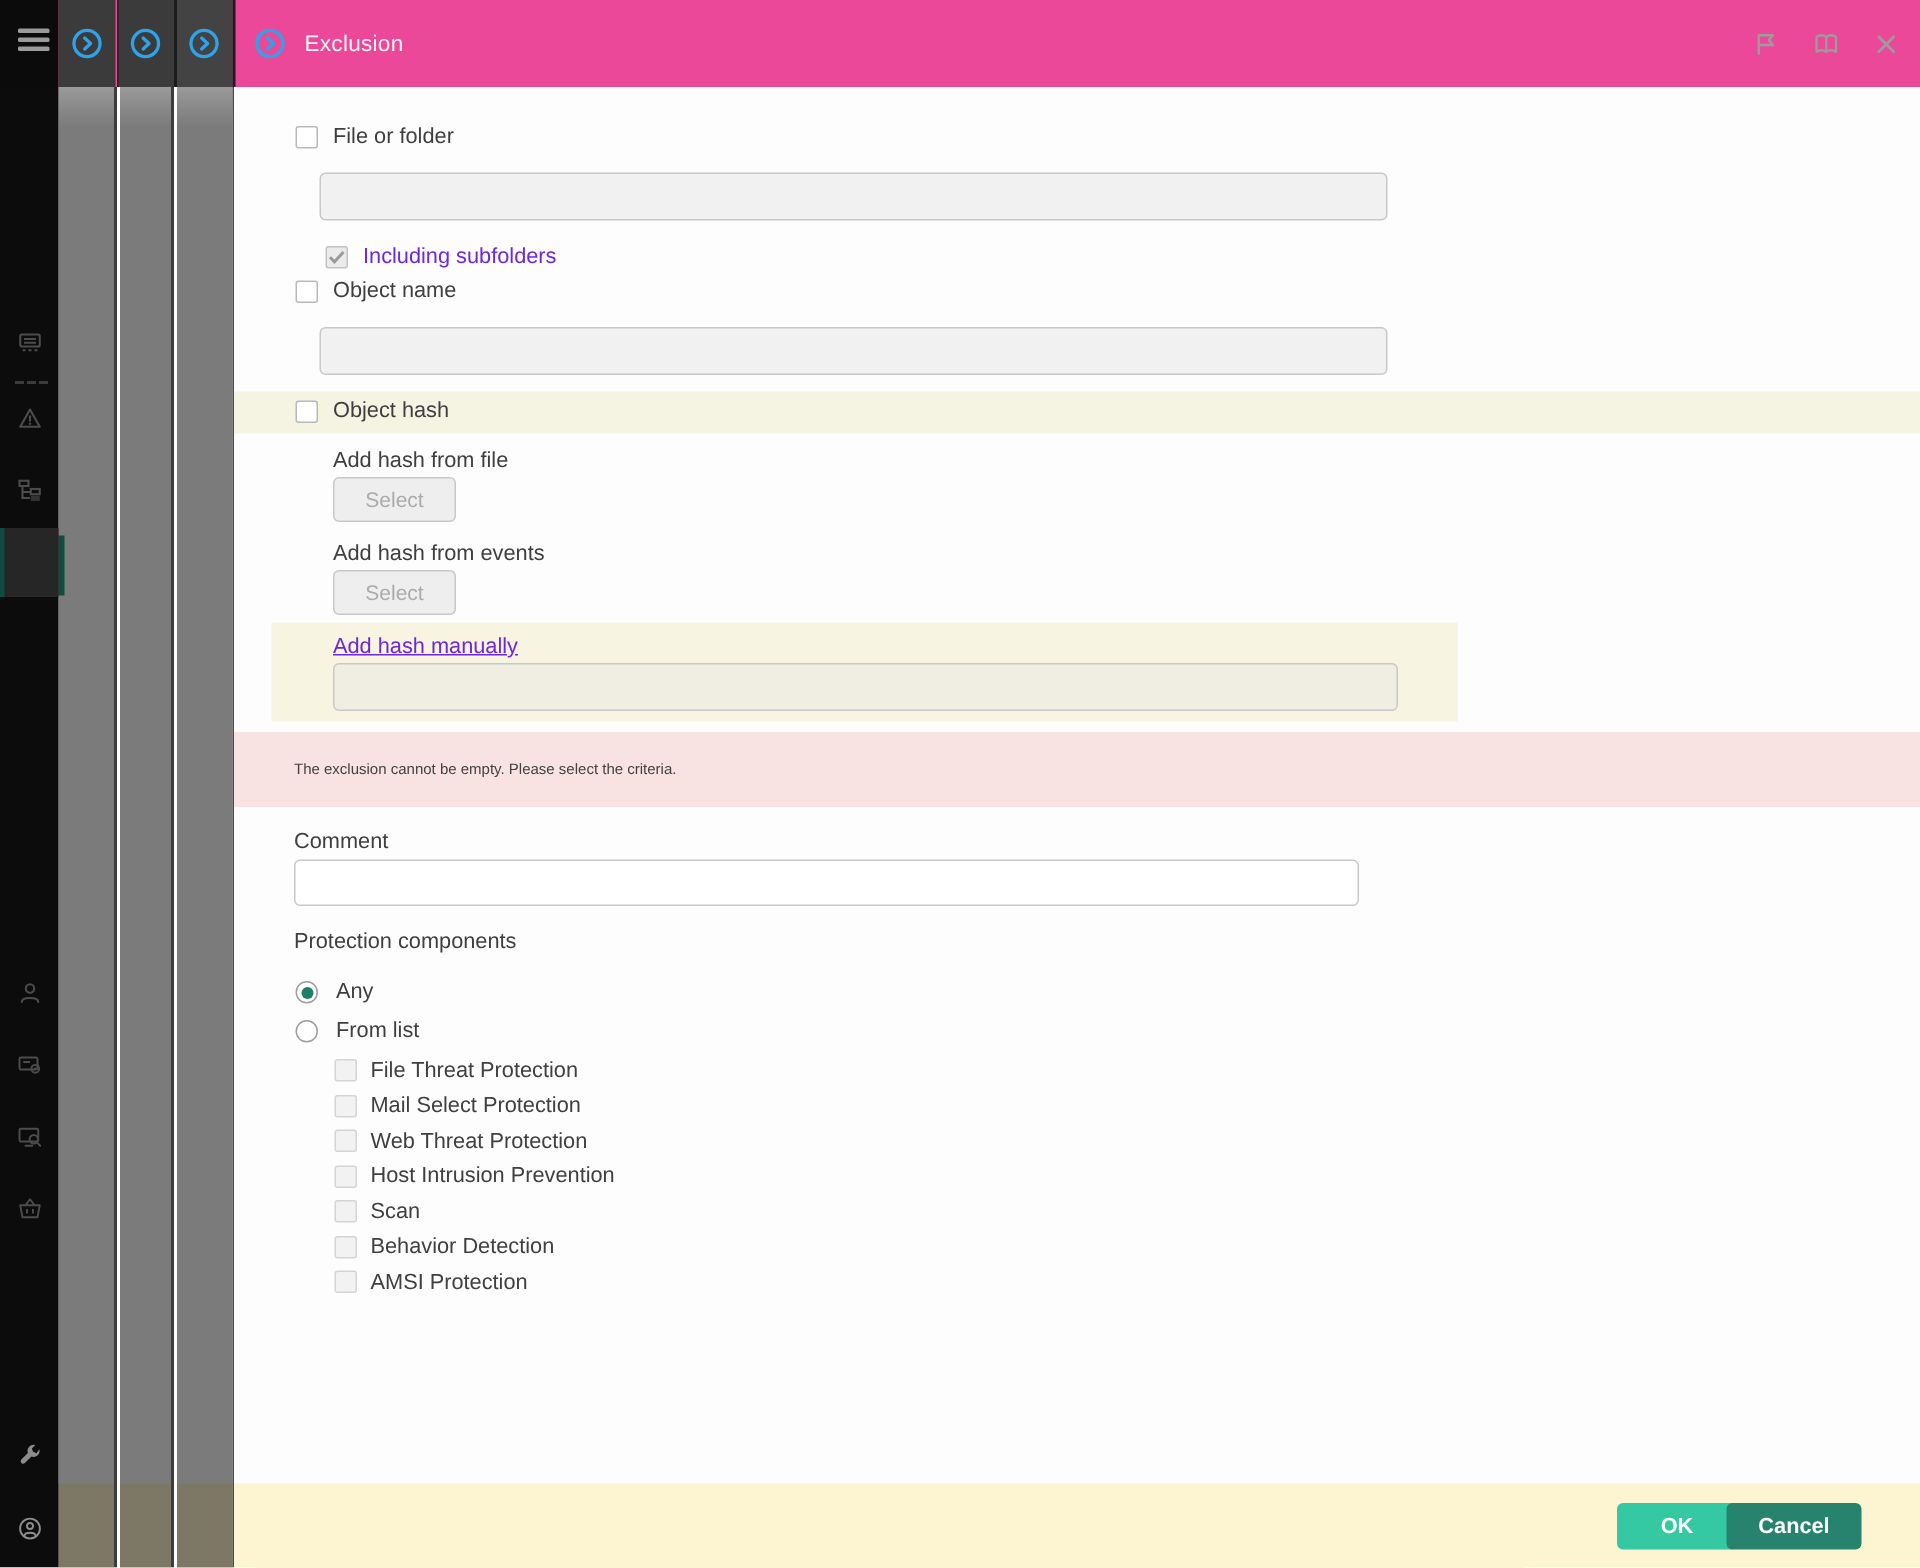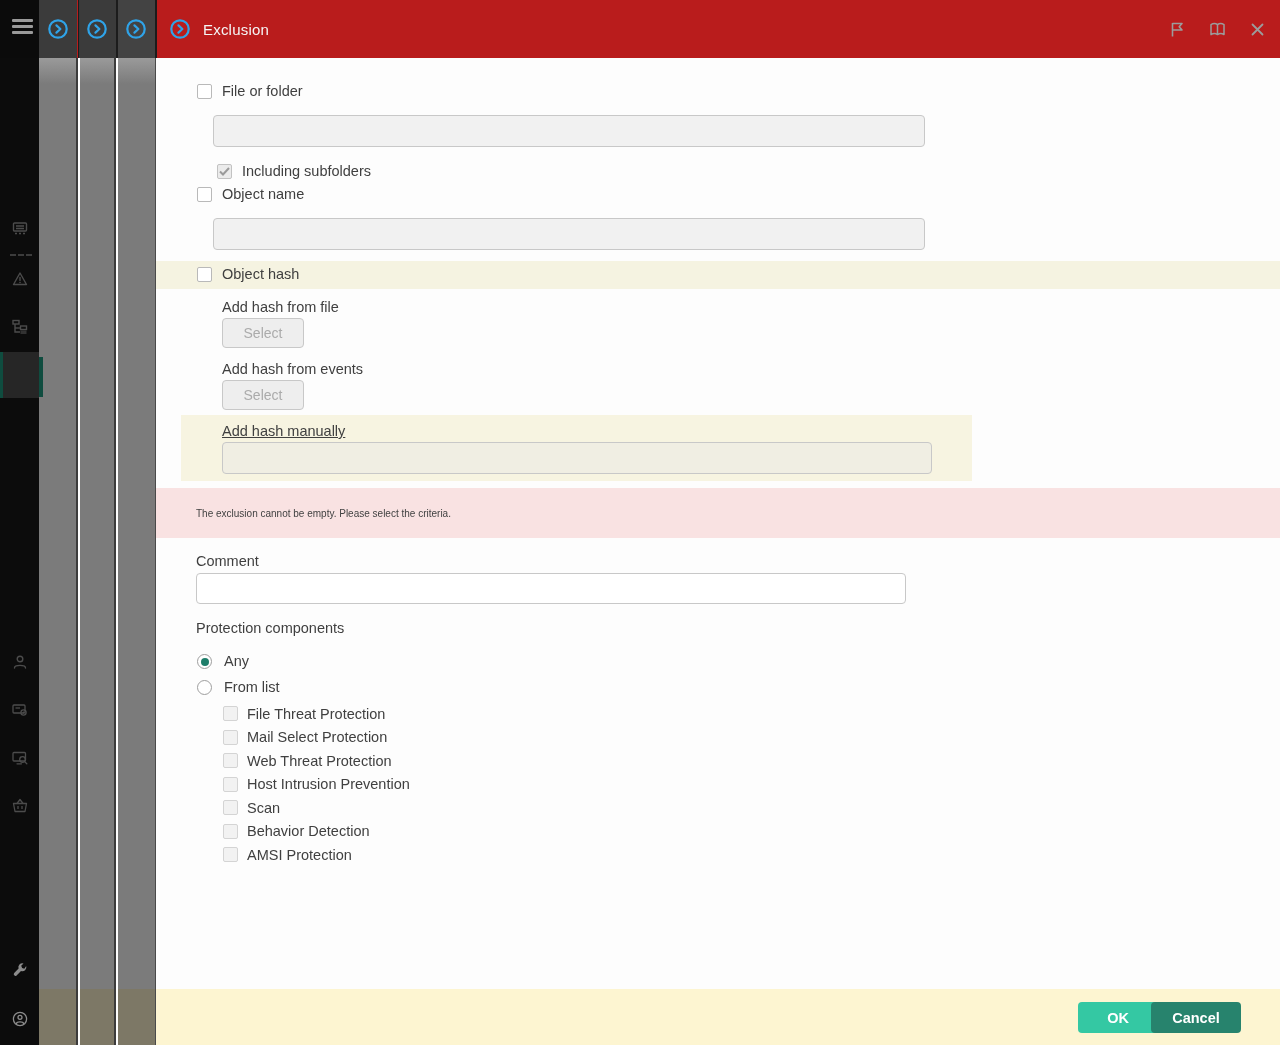--- a/index.html
+++ b/index.html
@@ -1,21 +1,21 @@
 <!DOCTYPE html>
 <html><head>
 <meta charset="utf-8">
 <style>
   * { box-sizing: border-box; margin: 0; padding: 0; }
   html,body { width:1280px; height:1045px; }
   body { font-family:"Liberation Sans", sans-serif; overflow:hidden; background:#fdfdfd; }
   .app { position:relative; width:1280px; height:1045px; background:#fdfdfd; overflow:hidden; }
 
   
-  .topbar { position:absolute; left:0; top:0; width:1280px; height:58px; background:#b91c1c; z-index:30; }
+  .topbar { position:absolute; left:0; top:0; width:1280px; height:58px; background:#ec4899; z-index:30; }
   .topbar-corner { position:absolute; left:0; top:0; width:39px; height:58px; background:#0b0b0b; }
   .hamburger { position:absolute; left:12px; top:19px; width:21px; height:16px; cursor:pointer; }
   .hamburger span { display:block; height:2.5px; background:#9a9a9a; margin-bottom:3.7px; border-radius:1px; }
   .tab { position:absolute; top:0; width:38px; height:58px; background:#3b3b3b; display:flex; align-items:center; justify-content:center; }
   .tab.t1 { left:39px; } .tab.t2 { left:78px; } .tab.t3 { left:117px; background:#434343; }
   .tab-sep { position:absolute; top:0; width:1.5px; height:58px; background:#1c1c1c; }
   .play-circle { width:22px; height:22px; }
   .active-tab { position:absolute; left:156px; top:0; height:58px; display:flex; align-items:center; gap:12px; padding-left:13px; }
   .win-title { color:#f5f5f5; font-size:15px; letter-spacing:.2px; }
   .topbar-actions { position:absolute; right:14px; top:0; height:58px; display:flex; align-items:center; gap:23px; }
@@ -33,21 +33,21 @@
   .strip.s1 { left:39px;  width:38.5px; border-right:2px solid #3c3c3c; }
   .strip.s2 { left:79.5px; width:36px; border-right:2px solid #3c3c3c; }
   .strip.s3 { left:117.5px; width:38.5px; border-right:1px solid #4a4a4a; }
   .strip-footer { position:absolute; left:0; bottom:0; width:100%; height:56px; background:#7d7866; }
   .strip-teal-mark { position:absolute; left:0; top:299px; width:4px; height:40px; background:#0f4c3f; }
 
   
   .dialog { position:absolute; left:156px; top:58px; width:1124px; height:987px; background:#fdfdfd; z-index:10; }
 
   .lbl { position:absolute; font-size:14.5px; color:#3f3f3f; white-space:nowrap; }
-  .lbl.dim { color:#404040;text-align:right; }
+  .lbl.dim { color:#6d28d9;text-align:right; }
 
   .cb { position:absolute; width:15px; height:15px; border:1px solid #b9b9b9; border-radius:2px; background:#fff; cursor:pointer; }
   .cb.checked { background:#ebebeb; border-color:#c2c2c2; }
   .cb svg { position:absolute; left:1px; top:2px; width:11px; height:9px; display:none; }
   .cb.checked svg { display:block; }
 
   .txt { position:absolute; height:32px; background:#f1f1f1; border:1px solid #c8c8c8; border-radius:4px; font-family:"Liberation Sans",sans-serif; font-size:14px; color:#3f3f3f; padding:0 10px; outline:none; }
   .txt.white { background:#ffffff; }
   .txt.on-yellow { background:#f0eee3; }
 

